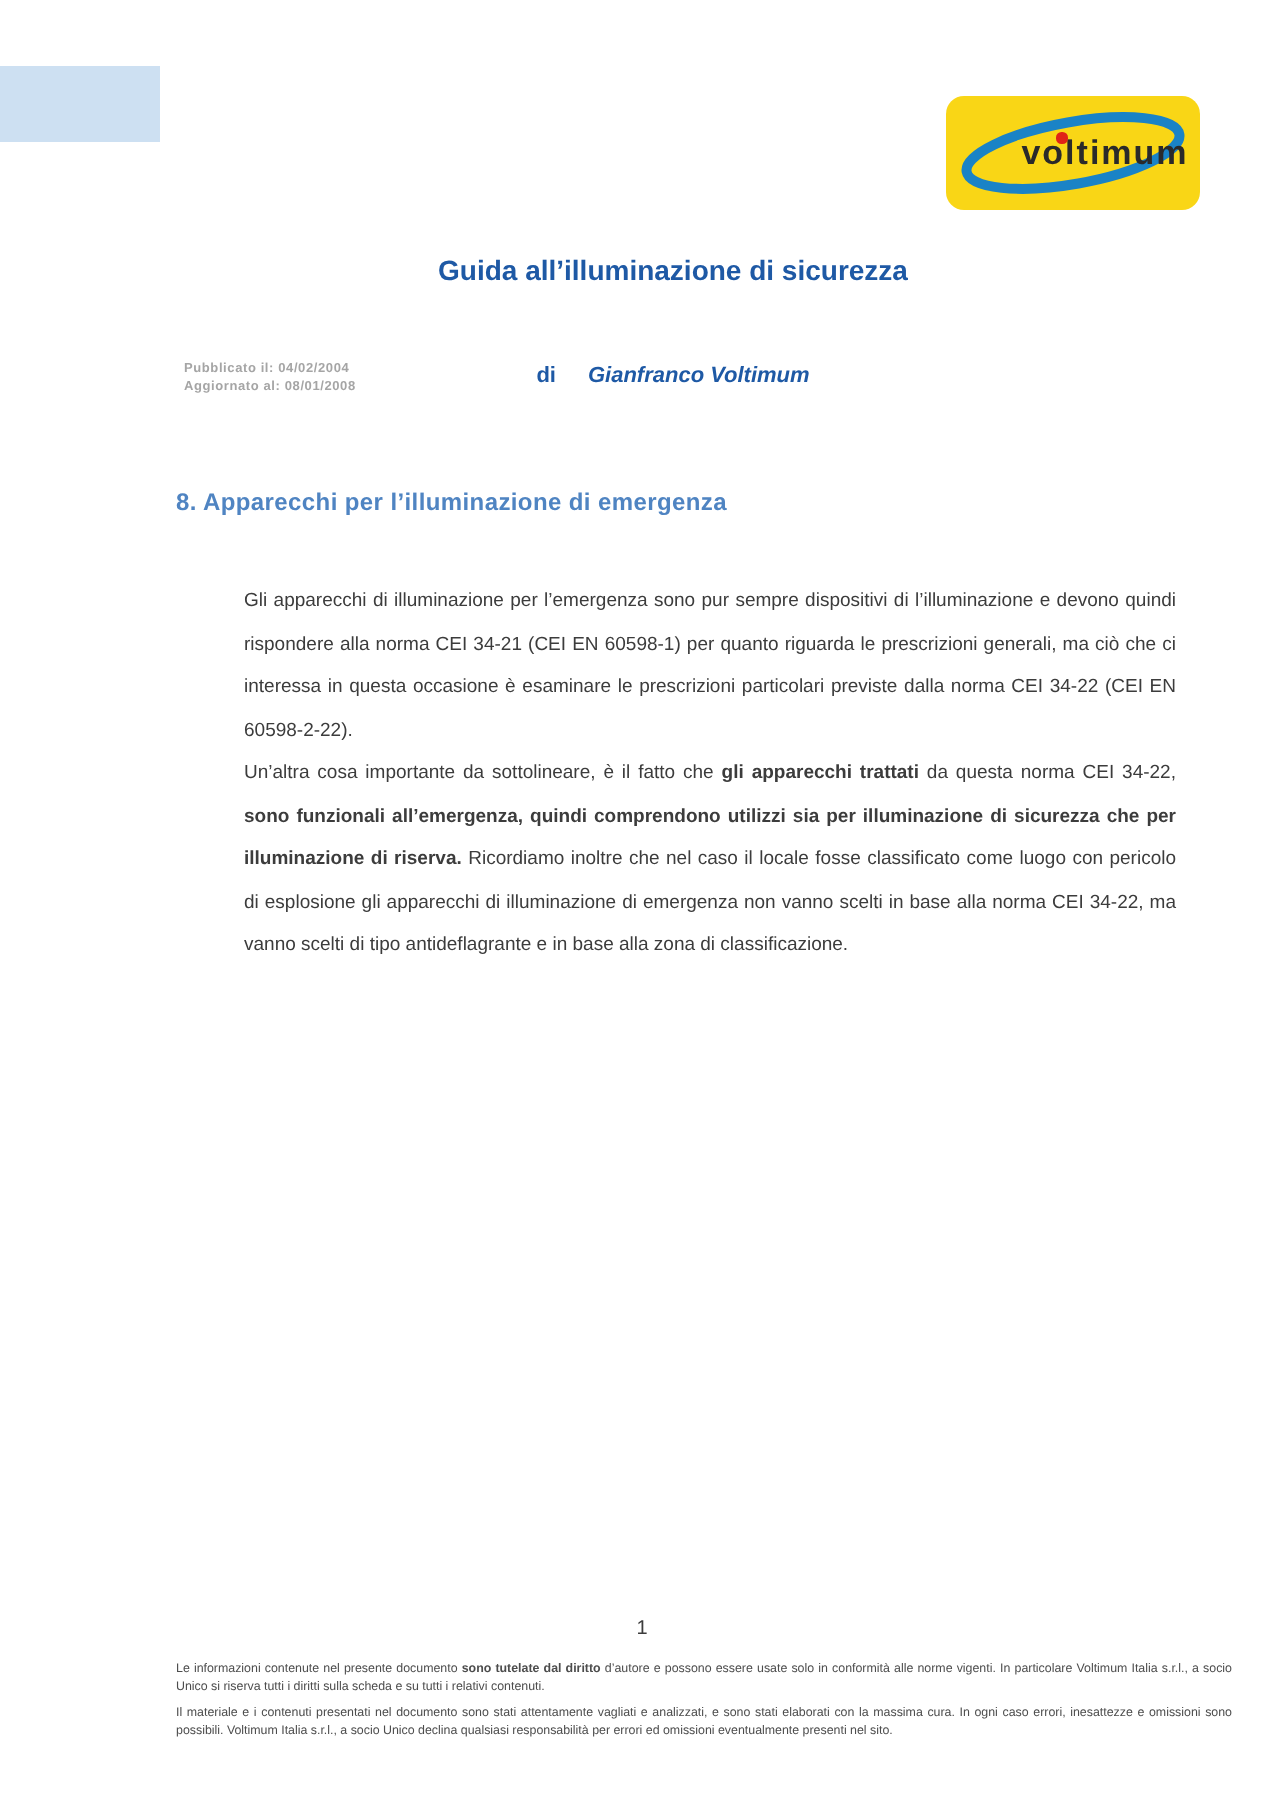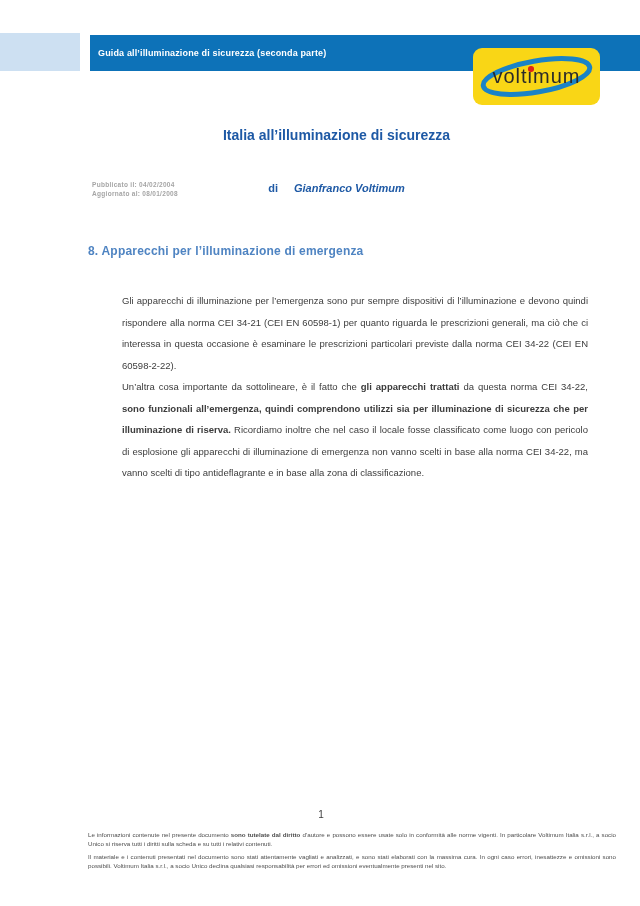--- a/index.html
+++ b/index.html
@@ -17,23 +17,23 @@
   }
   .header-bar-title{
     color:#ffffff;font-size:9px;font-weight:700;padding-left:8px;letter-spacing:.15px;
   }
   .logo{
     position:absolute;left:473px;top:48px;width:127px;height:57px;
     background:var(--logo-yellow,#f9d616);border-radius:9px;z-index:3;
   }
   .logo svg{position:absolute;left:0;top:0;}
   .logo-word{
-    position:absolute;left:0;top:0;width:100%;height:100%;
+    position:absolute;left:16px;top:0;width:100%;height:100%;
     display:flex;align-items:center;justify-content:center;
-    font-size:20px;font-weight:400;letter-spacing:1px;color:var(--logo-text,#2a2a2a);
+    font-size:17px;font-weight:700;letter-spacing:1px;color:var(--logo-text,#2a2a2a);
   }
   .logo-dot{
     position:absolute;left:55px;top:18px;width:5.5px;height:5.5px;border-radius:50%;
     background:var(--logo-red,#e02417);z-index:4;
   }
   .doc-title{
     position:absolute;left:88px;top:127px;width:497px;text-align:center;
     font-size:14px;font-weight:700;color:var(--title-blue,#1e59a5);
   }
   .meta{
@@ -70,33 +70,30 @@
   }
   .footer p{margin:0 0 4px 0;}
 </style>
 </head>
 <body>
 
 <div class="page">
 
   <div class="corner-block"></div>
 
-  <div class="header-bar">
-    <span class="header-bar-title">Guida all’illuminazione di sicurezza (seconda parte)</span>
-  </div>
 
   <div class="logo">
     <svg width="127" height="57" viewBox="0 0 127 57">
       <ellipse cx="63.5" cy="28.5" rx="54" ry="15.5" fill="none" stroke="#1a83c6" stroke-width="5" transform="rotate(-10 63.5 28.5)"></ellipse>
     </svg>
     <div class="logo-word">voltimum</div>
     <div class="logo-dot"></div>
   </div>
 
-  <div class="doc-title">Italia all’illuminazione di sicurezza</div>
+  <div class="doc-title">Guida all’illuminazione di sicurezza</div>
 
   <div class="meta">
     <div>Pubblicato il: 04/02/2004</div>
     <div>Aggiornato al: 08/01/2008</div>
   </div>
 
   <div class="byline">
     <span class="prefix">di</span><span class="author">Gianfranco Voltimum</span>
   </div>
 

